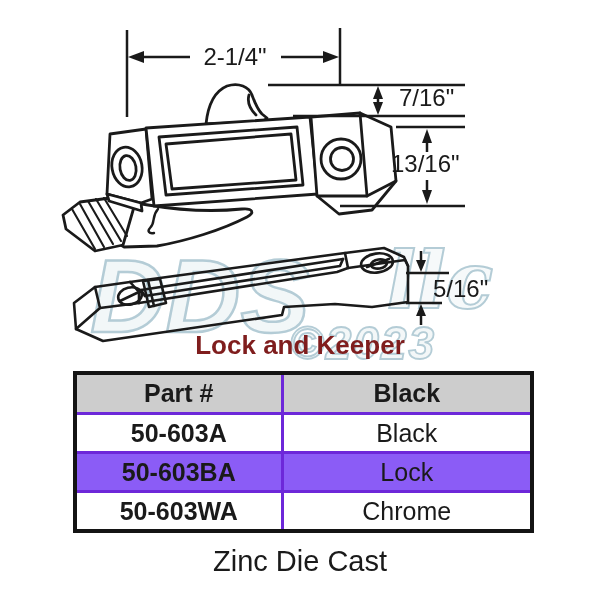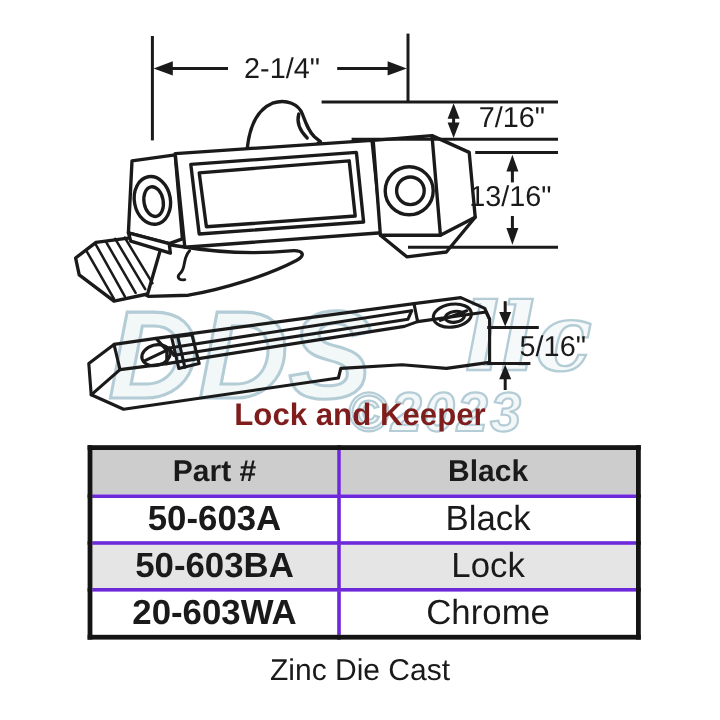--- a/index.html
+++ b/index.html
@@ -14,26 +14,26 @@
   }
   .parts-table{
     position:absolute;top:371px;left:73px;width:457px;table-layout:fixed;
     border-collapse:collapse;border:4px solid #141414;
   }
   .parts-table th,.parts-table td{
     border:3px solid #6d28d9;text-align:center;vertical-align:middle;
     padding:0;overflow:hidden;white-space:nowrap;
   }
   .parts-table th{background:#cdcdcd;font-size:25px;font-weight:bold;height:37px;}
-  .parts-table td{font-size:29px;font-weight:normal;height:36px;background:#ffffff;}
+  .parts-table td{font-size:25px;font-weight:normal;height:36px;background:#ffffff;}
   .parts-table td.part{font-weight:bold;}
-  .parts-table tr.alt td{background:#e5e5e5;}
+  .parts-table tr.alt td{background:#8b5cf6;}
   .footer-note{
     position:absolute;top:545px;left:0;width:600px;text-align:center;
-    font-size:25px;color:#1a1a1a;
+    font-size:29px;color:#1a1a1a;
   }
   .dim-text{font-family:"Liberation Sans",sans-serif;font-size:24px;fill:#1a1a1a;}
   .wm{opacity:0.85;}
 </style>
 </head>
 <body>
 
 <div class="canvas">
 
   <svg class="drawing-svg" viewBox="0 0 600 600" xmlns="http://www.w3.org/2000/svg">
@@ -161,21 +161,21 @@
     <tbody>
       <tr>
         <td class="part">50-603A</td>
         <td>Black</td>
       </tr>
       <tr class="alt">
         <td class="part">50-603BA</td>
         <td>Lock</td>
       </tr>
       <tr>
-        <td class="part">20-603WA</td>
+        <td class="part">50-603WA</td>
         <td>Chrome</td>
       </tr>
     </tbody>
   </table>
 
   <div class="footer-note">Zinc Die Cast</div>
 
 </div>
 
 </body></html>

